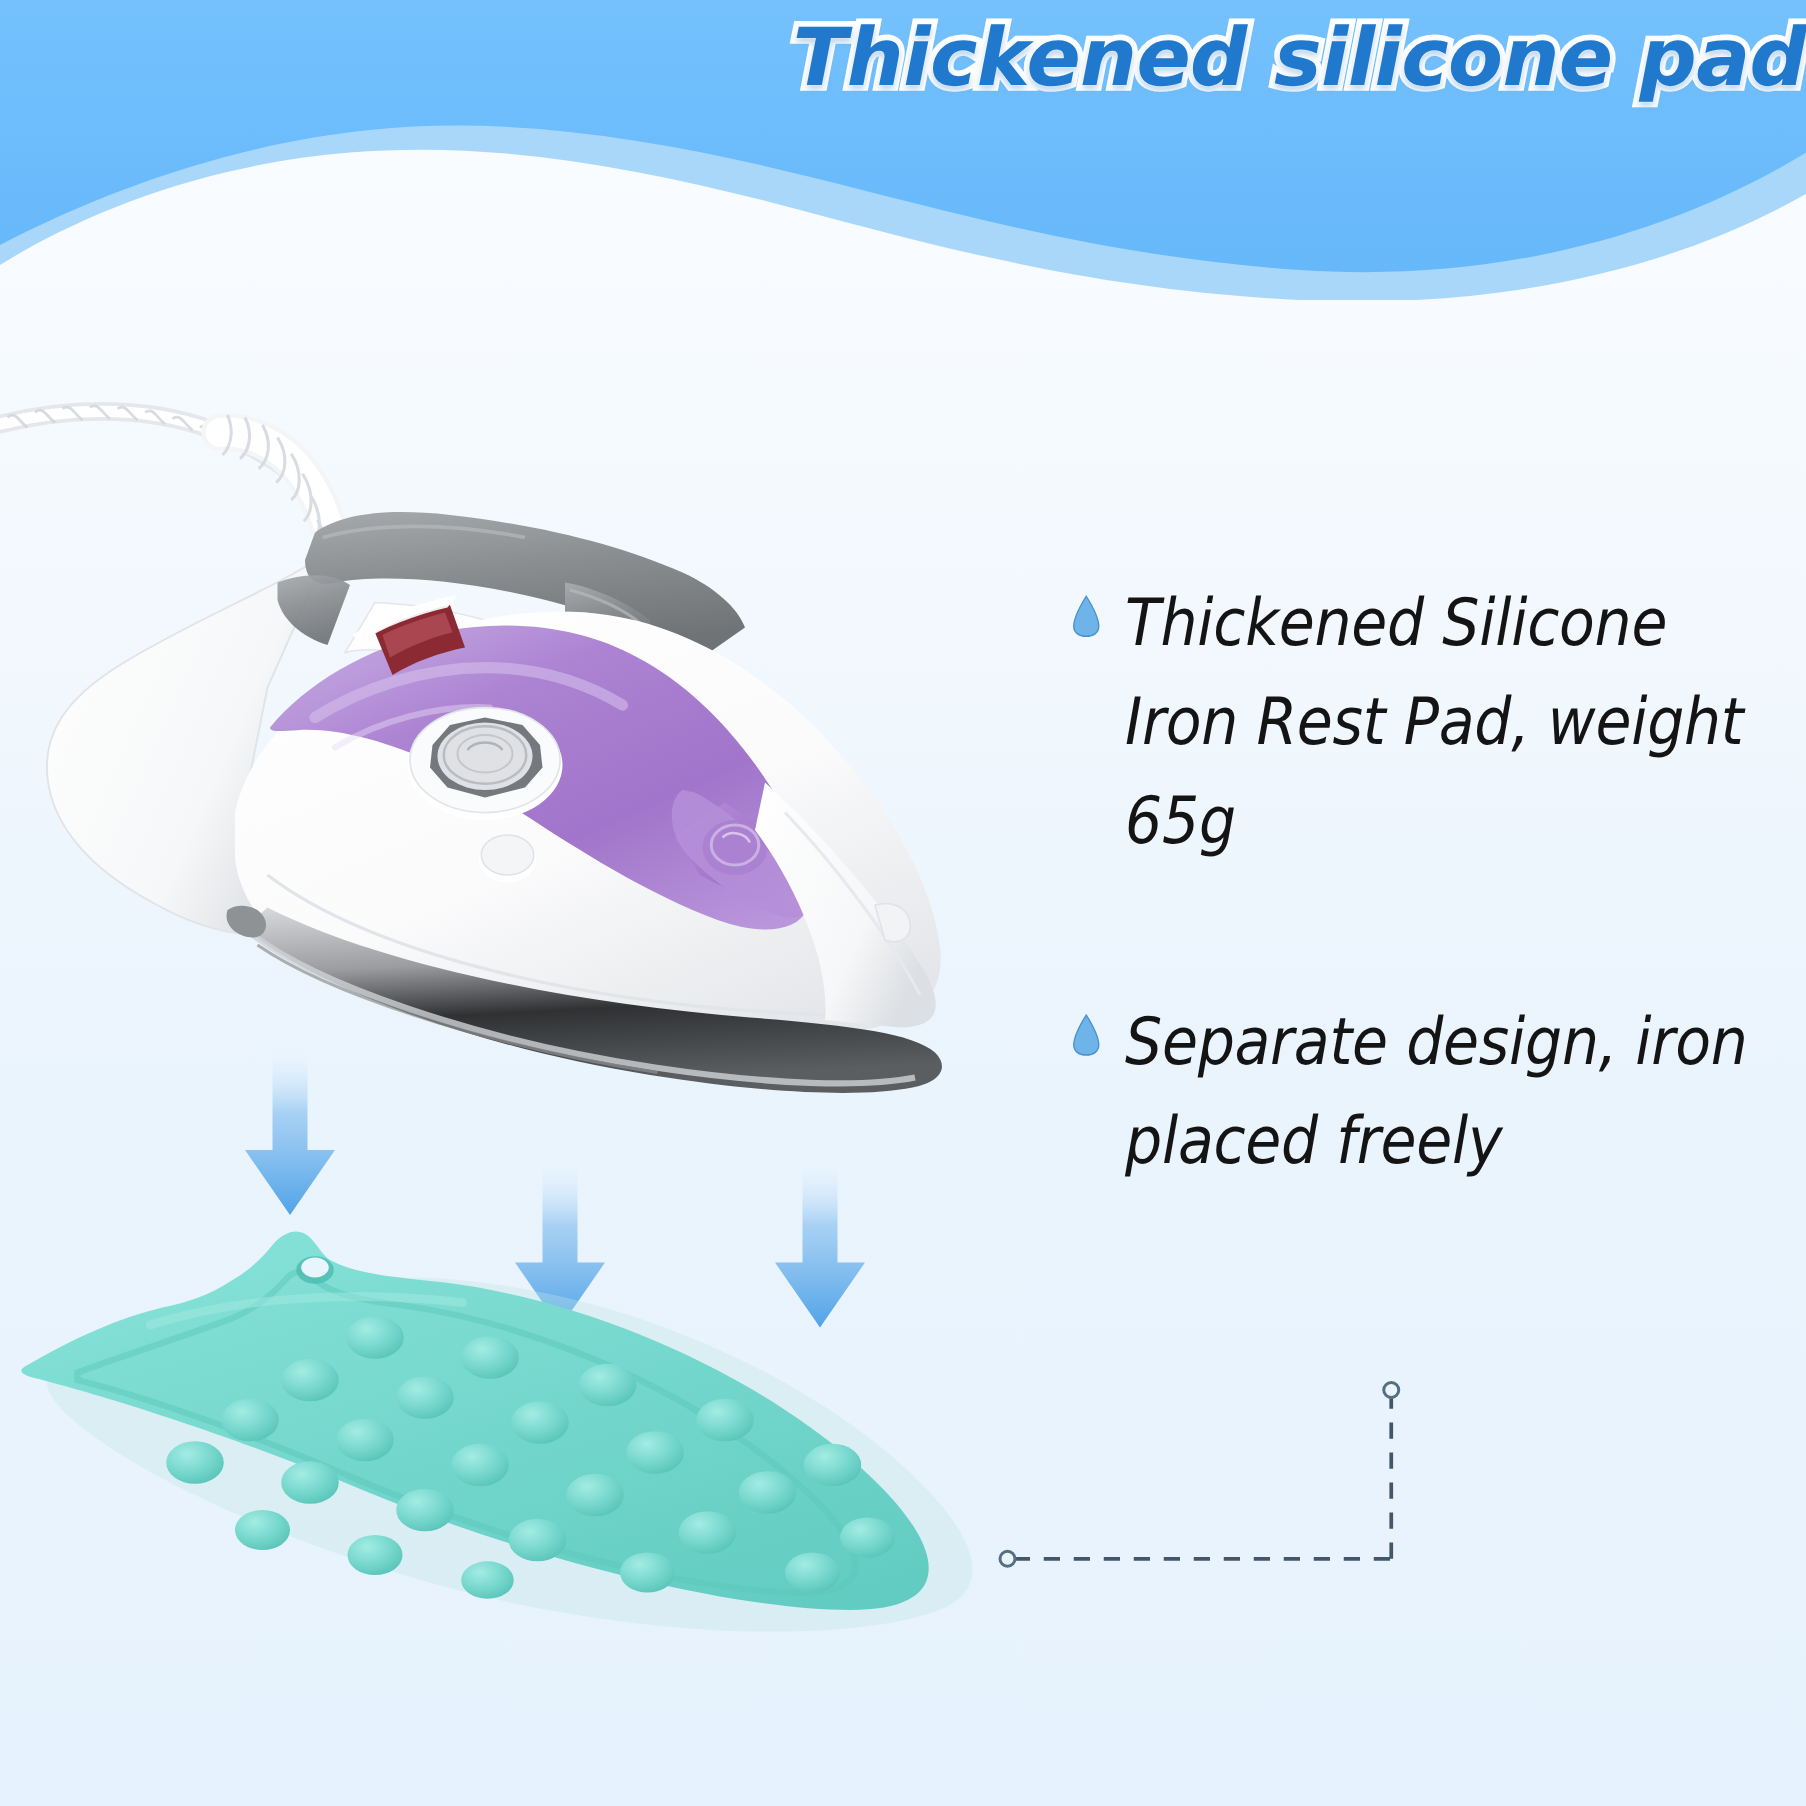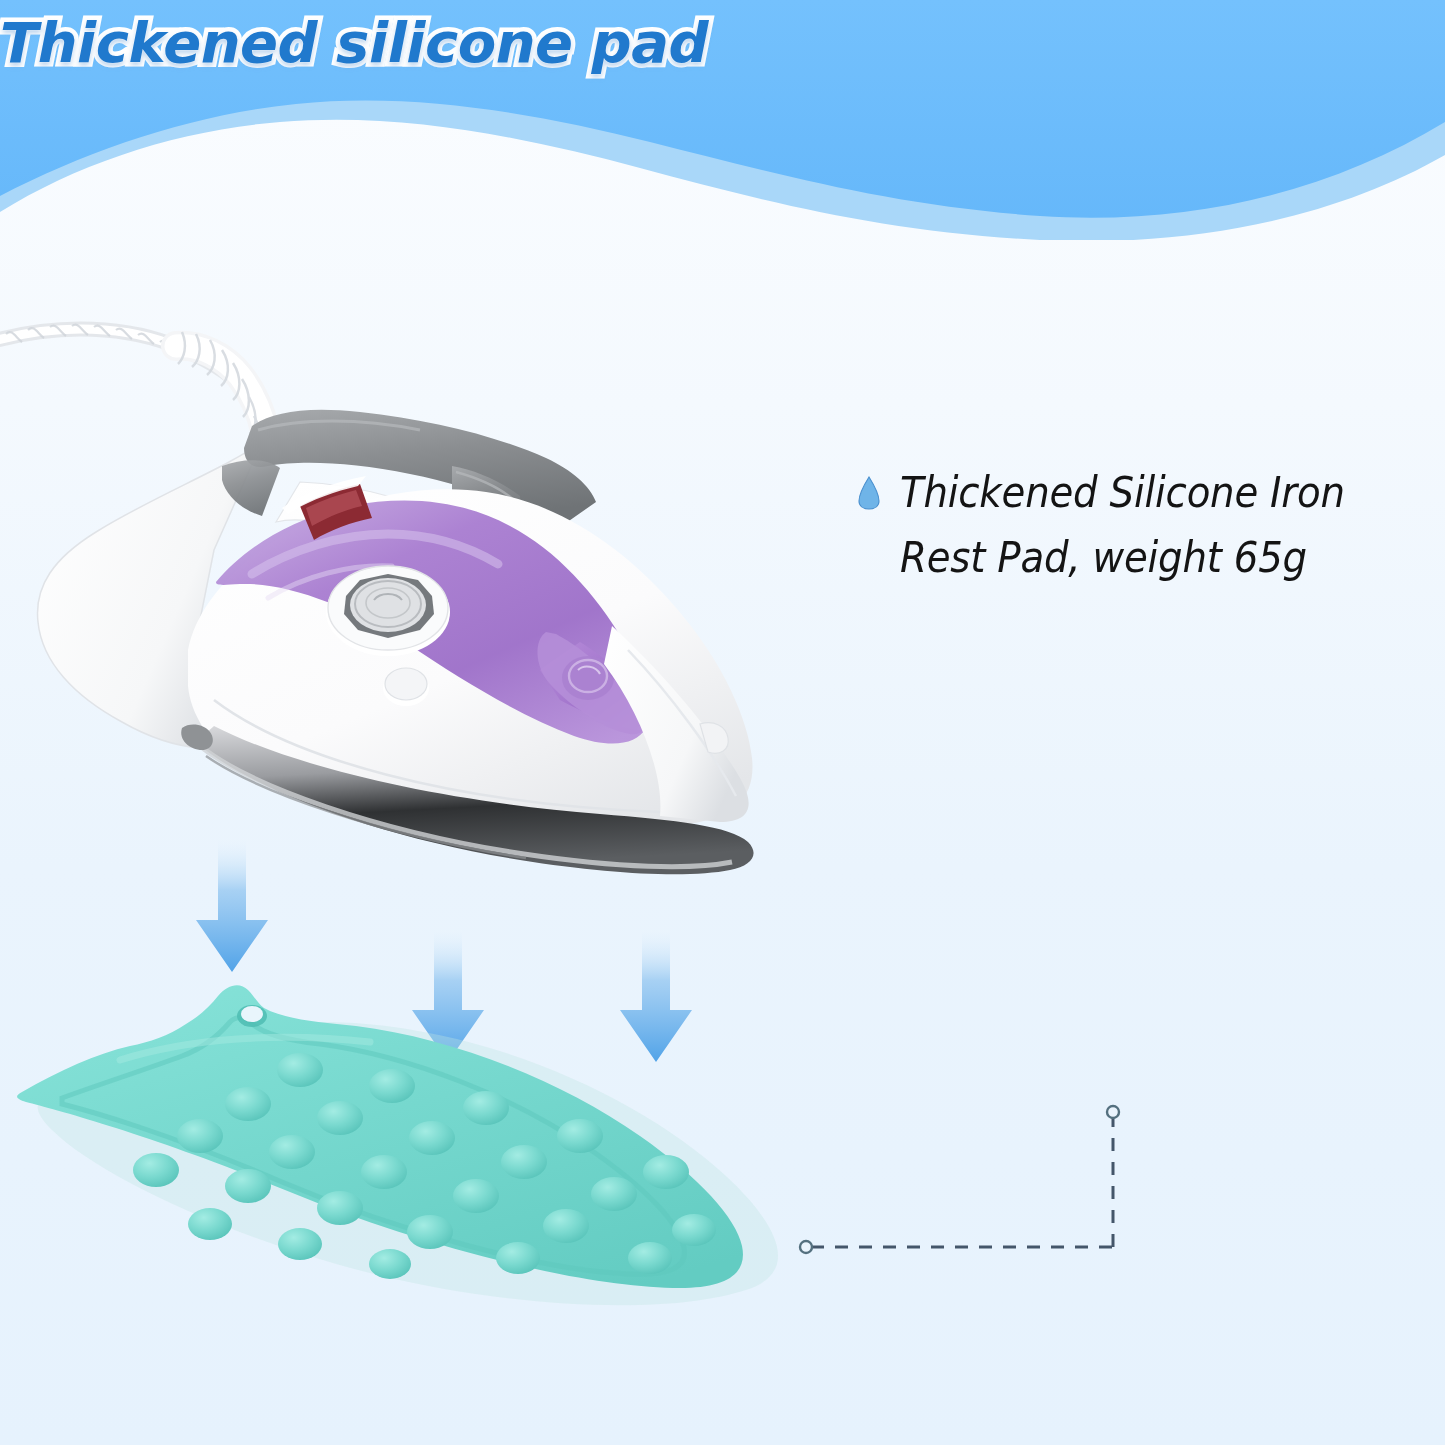--- a/index.html
+++ b/index.html
@@ -23,25 +23,25 @@
     width: 1445px;
     height: 240px;
   }
   .header-banner svg { display: block; width: 1445px; height: 240px; }
 
   .header-title {
     position: absolute;
     left: 0;
     top: 14px;
     width: 1445px;
-    text-align: left;
+    text-align: right;
     font-family: "DejaVu Sans", sans-serif;
     font-style: italic;
     font-weight: bold;
-    font-size: 56px;
+    font-size: 64px;
     line-height: 1.05;
     letter-spacing: -0.5px;
     color: #2079cd;
     -webkit-text-stroke: 9px #ffffff;
     paint-order: stroke fill;
     text-shadow:
       0 0 2px #ffffff,
       0 3px 5px rgba(120,170,220,0.55);
     white-space: nowrap;
     z-index: 3;
@@ -72,21 +72,21 @@
     flex: 0 0 auto;
     width: 22px;
     height: 34px;
     margin-top: 16px;
     margin-right: 20px;
   }
   .bullet-marker svg { display: block; width: 22px; height: 34px; }
   .bullet-text {
     font-family: "DejaVu Sans Condensed", "Liberation Sans Narrow", "Liberation Sans", sans-serif;
     font-style: italic;
-    font-size: 43px;
+    font-size: 52px;
     line-height: 1.52;
     color: #141414;
     letter-spacing: -0.2px;
     max-width: 530px;
   }
 
   
   .callout {
     position: absolute;
     left: 795px;
@@ -411,20 +411,28 @@
     <div class="bullet-row">
       <span class="bullet-marker">
         <svg viewBox="0 0 22 34" xmlns="http://www.w3.org/2000/svg">
           <path d="M11,1 C16,9 21,19 21,25 C21,30 17,33 11,33 C5,33 1,30 1,25 C1,19 6,9 11,1 Z" fill="#6FB4E8" stroke="#4A90CF" stroke-width="1.1"></path>
         </svg>
       </span>
       <span class="bullet-text">Thickened Silicone Iron Rest Pad, weight 65g</span>
     </div>
 
 
+    <div class="bullet-row">
+      <span class="bullet-marker">
+        <svg viewBox="0 0 22 34" xmlns="http://www.w3.org/2000/svg">
+          <path d="M11,1 C16,9 21,19 21,25 C21,30 17,33 11,33 C5,33 1,30 1,25 C1,19 6,9 11,1 Z" fill="#6FB4E8" stroke="#4A90CF" stroke-width="1.1"></path>
+        </svg>
+      </span>
+      <span class="bullet-text">Separate design, iron placed freely</span>
+    </div>
 
   </div>
 
   <div class="callout">
     <svg viewBox="0 0 340 170" xmlns="http://www.w3.org/2000/svg">
 
       <path d="M16,152 L318,152" fill="none" stroke="#44566A" stroke-width="3" stroke-dasharray="13 11" stroke-linecap="butt"></path>
 
       <path d="M318,152 L318,22" fill="none" stroke="#44566A" stroke-width="3" stroke-dasharray="13 11" stroke-linecap="butt"></path>
 

